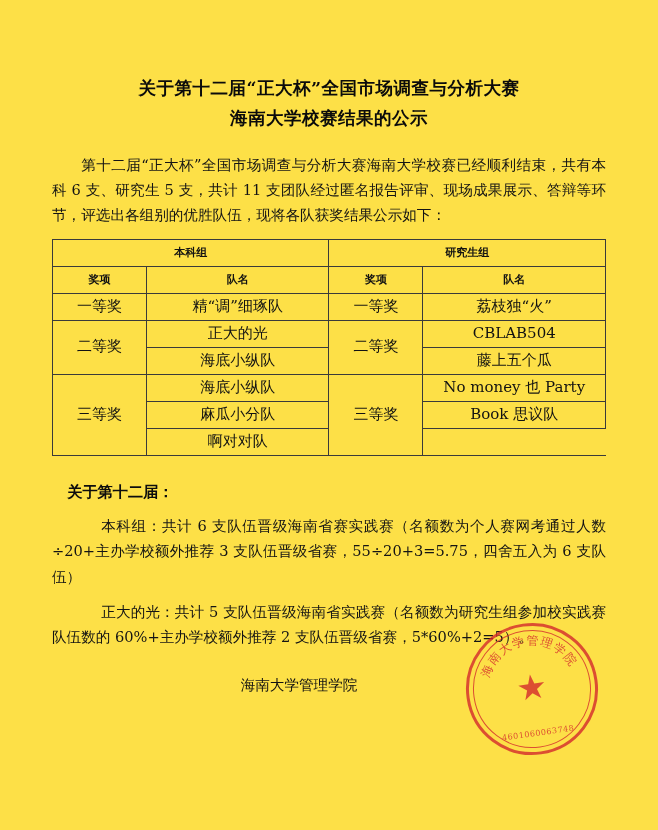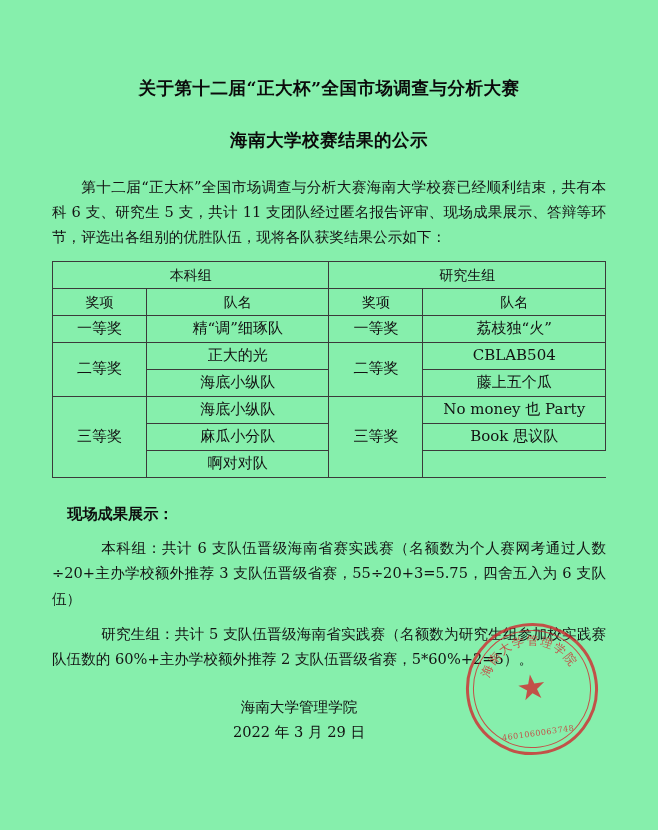--- a/index.html
+++ b/index.html
@@ -13,35 +13,34 @@
     font-family: "DejaVu Serif", "Liberation Serif", serif;
     color: #111111;
     overflow: hidden;
   }
   .page {
     position: relative;
     width: 658px;
     height: 830px;
     box-sizing: border-box;
     padding: 60px 52px 0 52px;
-    background: #86efac;
+    background: #fde047;
   }
   .title-block {
     text-align: center;
     margin-top: 14px;
   }
   .title-line {
     font-size: 17.5px;
     font-weight: bold;
     letter-spacing: 0.5px;
     line-height: 1.7;
     color: #0b0b0b;
   }
   .title-line.second {
-    margin-top: 22px;
   }
   .body-text {
     margin-top: 18px;
     font-size: 14.6px;
     line-height: 1.72;
     text-align: justify;
     color: #141414;
   }
   .indent {
     text-indent: 2em;
@@ -57,21 +56,22 @@
     border: 1px solid #3a3a3a;
     text-align: center;
     font-size: 15px;
     font-weight: normal;
     padding: 2px 2px;
     height: 22px;
     line-height: 1.45;
     color: #121212;
   }
   table.results th {
-    font-size: 14px;
+    font-size: 11px;
+    font-weight: bold;
   }
   .group-head {
     font-weight: normal;
   }
   .no-right-border {
     border-right: none;
   }
   .section-head {
     margin-top: 26px;
     font-size: 15.2px;
@@ -217,28 +217,27 @@
         <td>麻瓜小分队</td>
         <td>Book 思议队</td>
       </tr>
       <tr>
         <td>啊对对队</td>
         <td class="no-right-border" style="border-right:none"></td>
       </tr>
     </tbody>
   </table>
 
-  <div class="section-head">现场成果展示：</div>
+  <div class="section-head">关于第十二届：</div>
 
   <div class="para"><b>本科组：</b><span>共计 6 支队伍晋级海南省赛实践赛（名额数为个人赛网考通过人数÷20+主办学校额外推荐 3 支队伍晋级省赛，55÷20+3=5.75，四舍五入为 6 支队伍）</span></div>
-  <div class="para"><b>研究生组：</b><span>共计 5 支队伍晋级海南省实践赛（名额数为研究生组参加校实践赛队伍数的 60%+主办学校额外推荐 2 支队伍晋级省赛，5*60%+2=5）。</span></div>
+  <div class="para"><b>正大的光：</b><span>共计 5 支队伍晋级海南省实践赛（名额数为研究生组参加校实践赛队伍数的 60%+主办学校额外推荐 2 支队伍晋级省赛，5*60%+2=5）。</span></div>
 
   <div class="sign-block">
     <div>海南大学管理学院</div>
-    <div>2022 年 3 月 29 日</div>
   </div>
 
   <div class="stamp">
     <div class="inner-ring"></div>
     <div class="star">★</div>
     <div class="arc-text">
         <span style="transform: translate(-41.5692px, -24px) rotate(-60deg) translate(-50%, -50%);">海</span>
         <span style="transform: translate(-32.6483px, -35.1865px) rotate(-42.8571deg) translate(-50%, -50%);">南</span>
         <span style="transform: translate(-20.8264px, -43.2465px) rotate(-25.7143deg) translate(-50%, -50%);">大</span>
         <span style="transform: translate(-7.15403px, -47.4639px) rotate(-8.57143deg) translate(-50%, -50%);">学</span>

